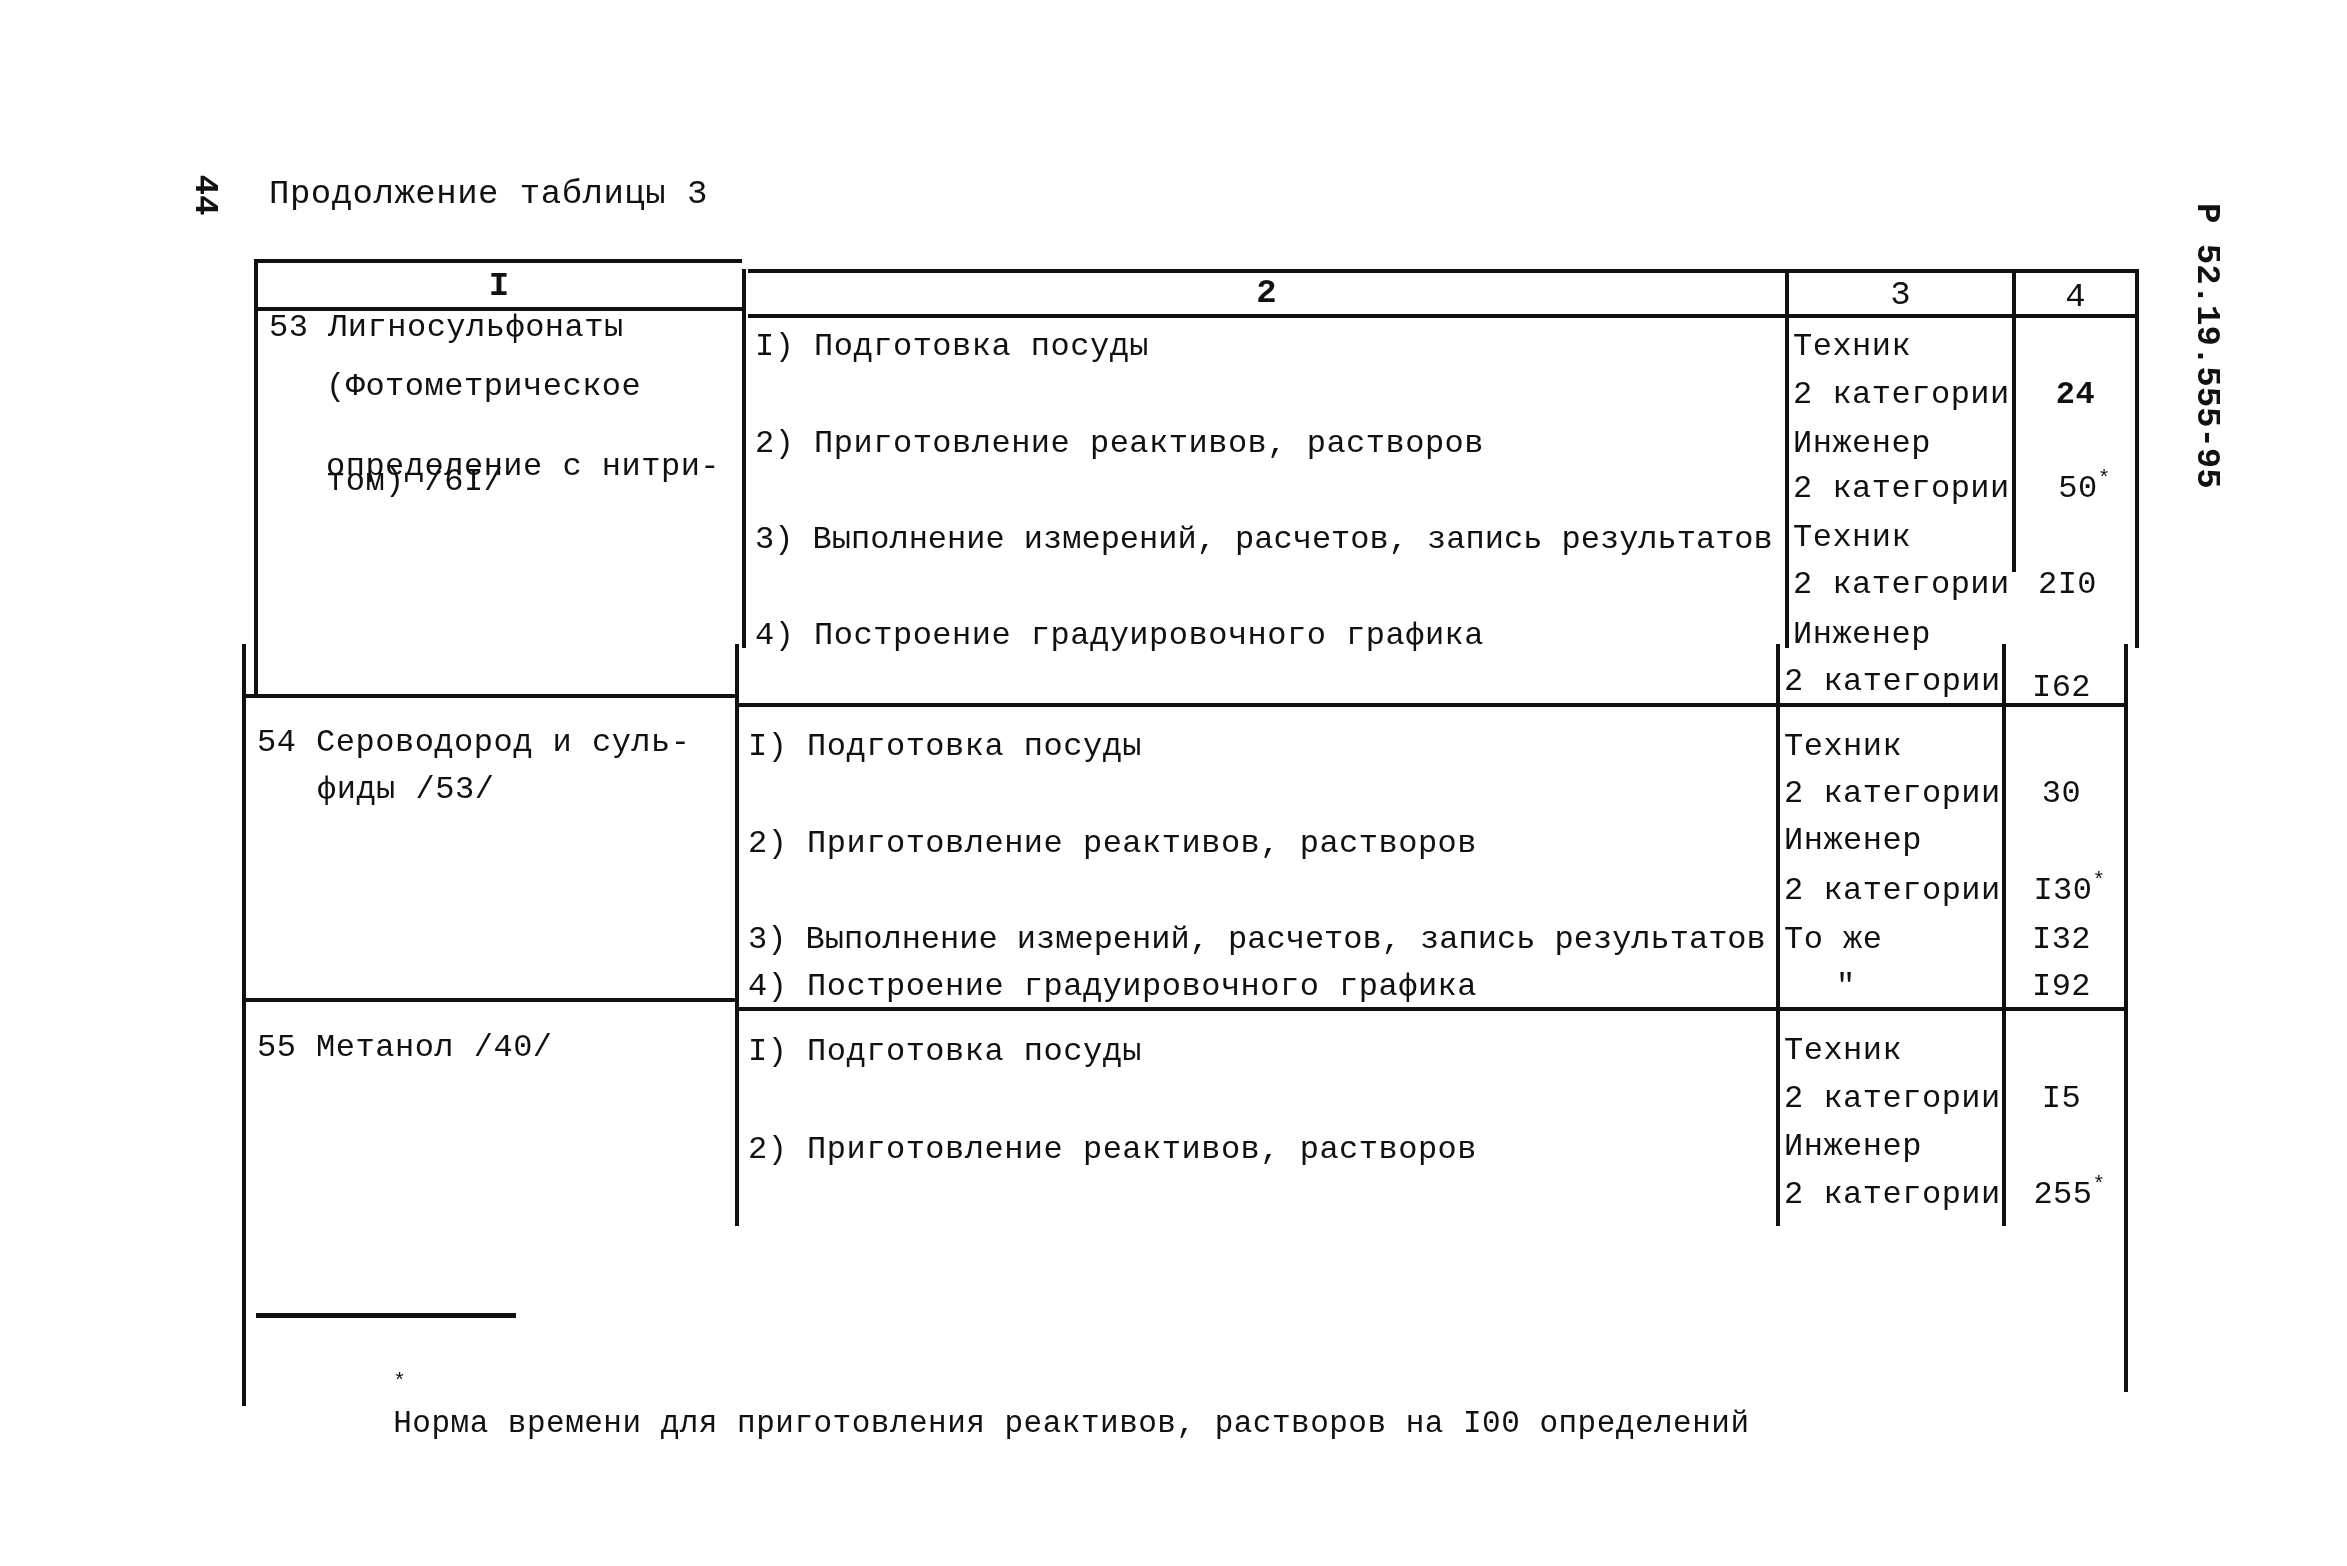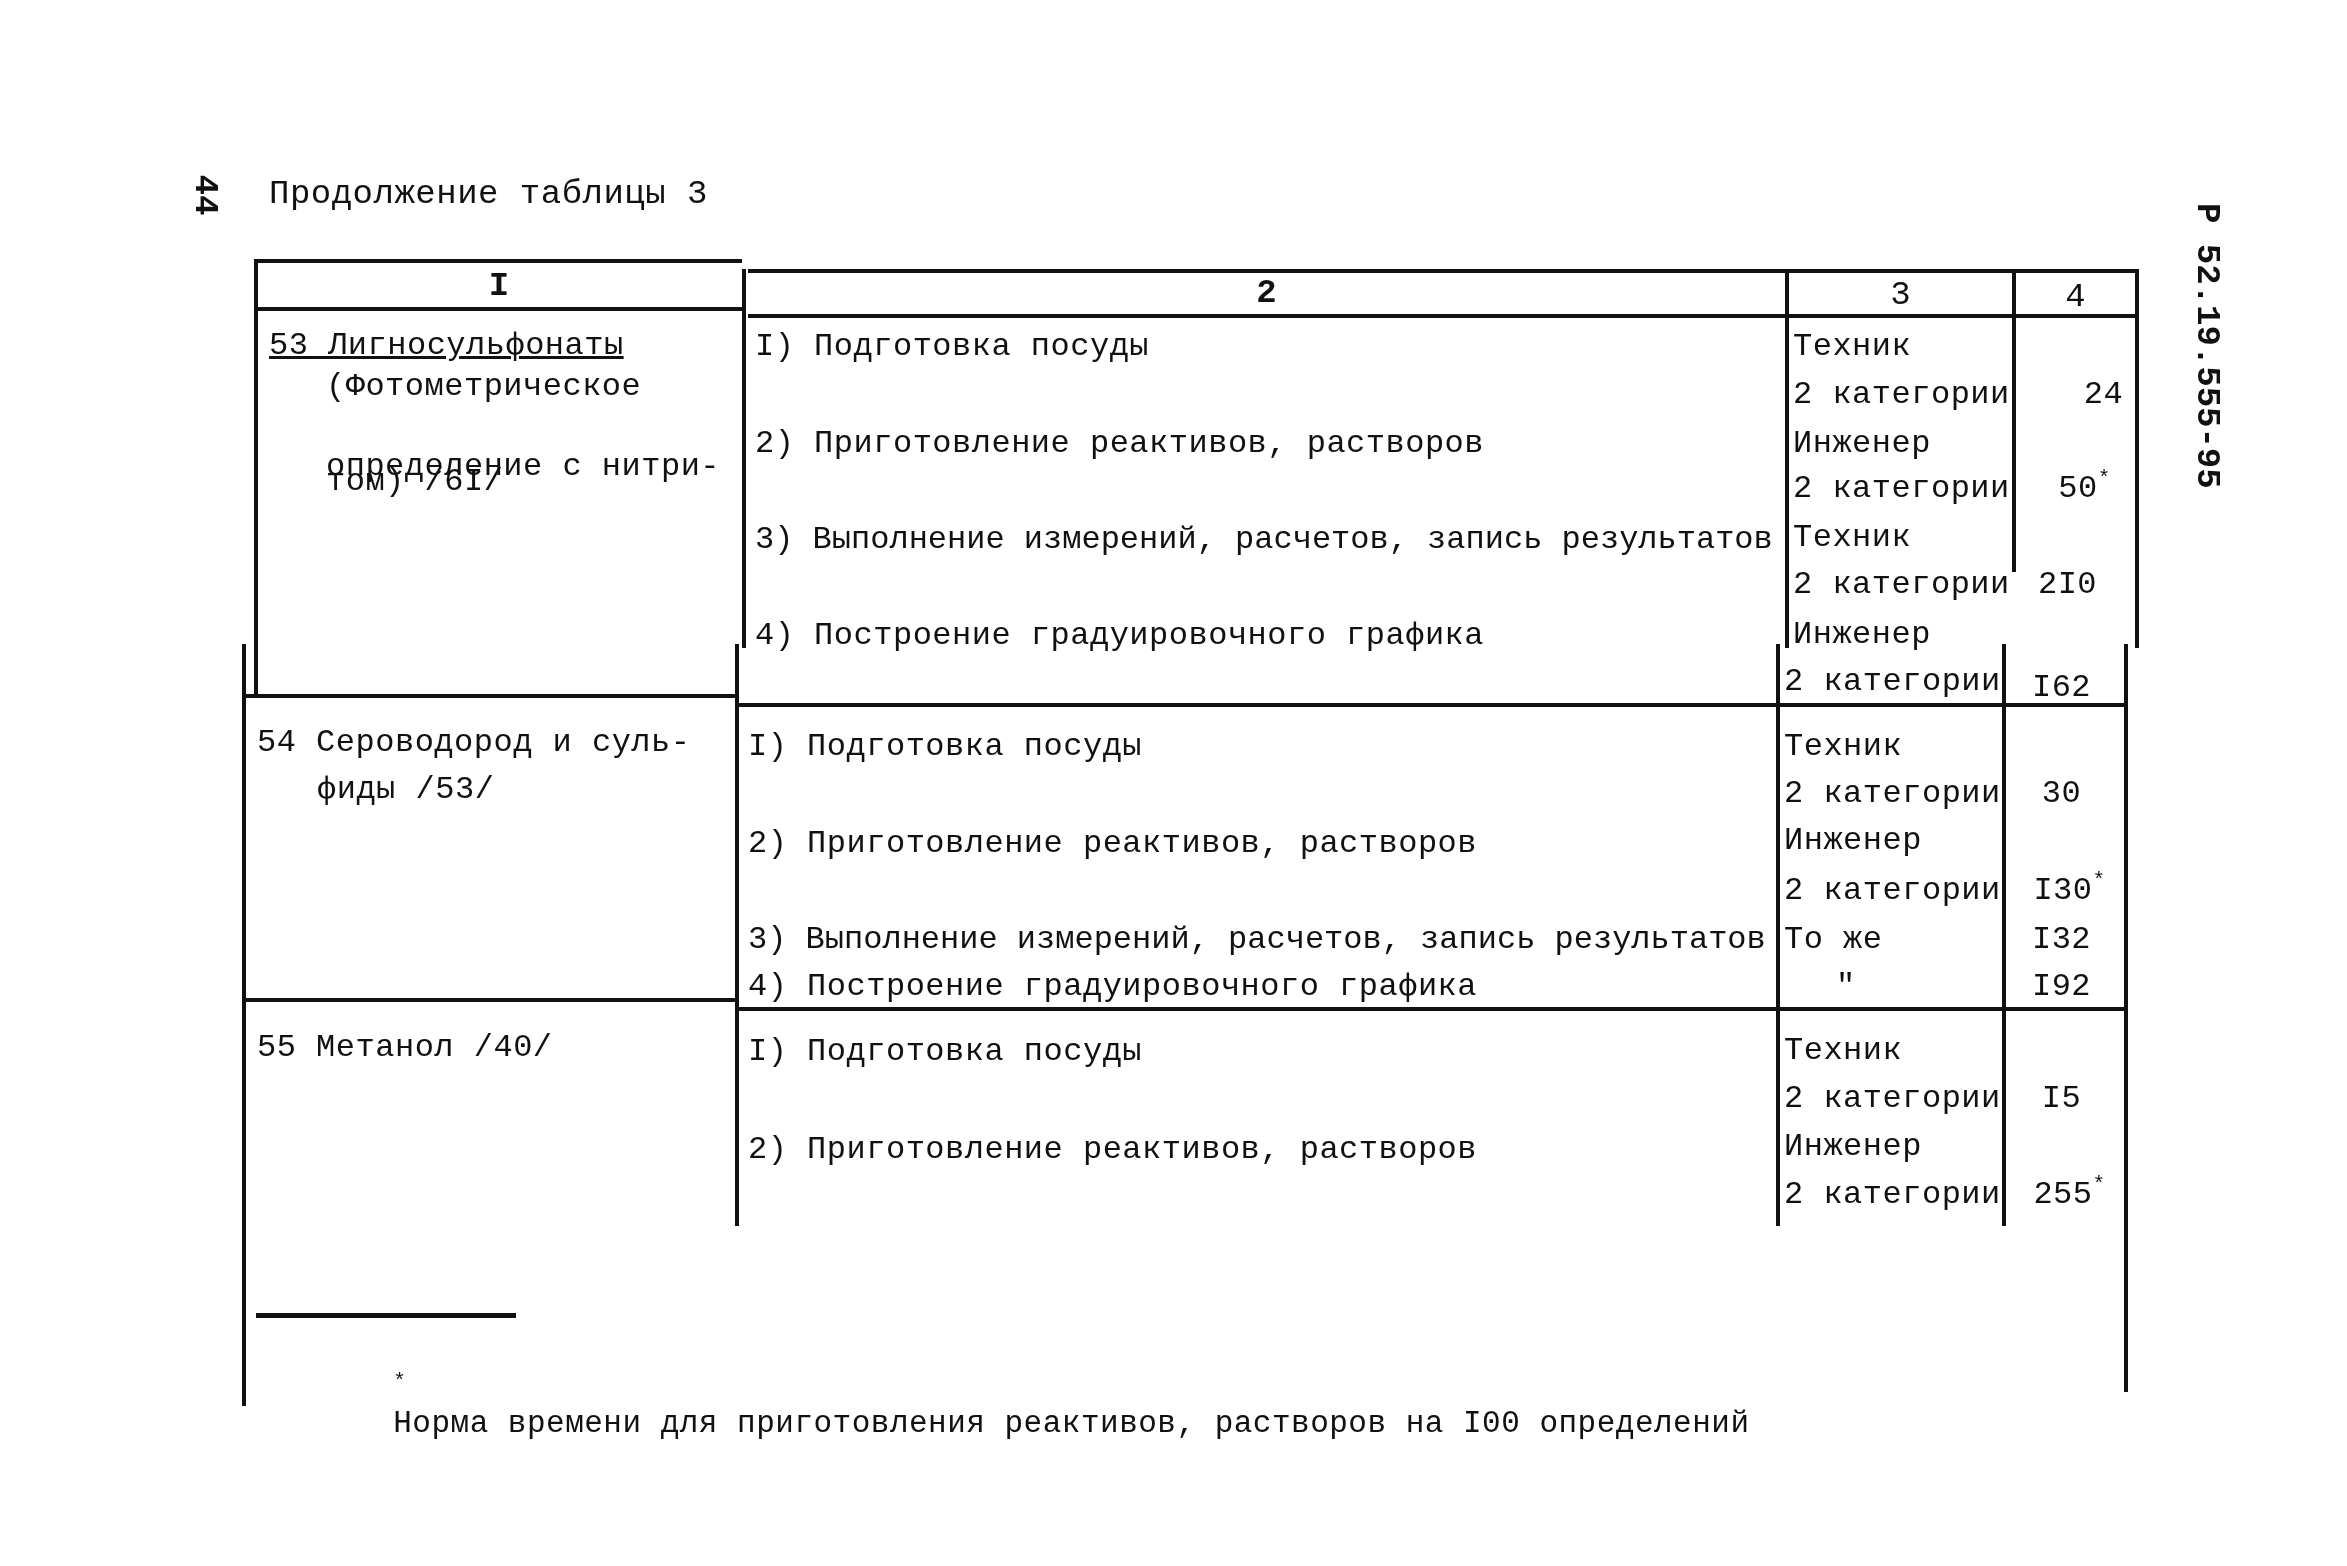--- a/index.html
+++ b/index.html
@@ -53,40 +53,40 @@
 
   <div class="hline" style="left:256px; top:1313px; width:260px; height:4.7px;"></div>
 </div>
 
 <div class="abs hdr" style="left:256px; top:267px; width:486px;">I</div>
 <div class="abs hdr" style="left:748px; top:274px; width:1037px;">2</div>
 <div class="abs hdr reg" style="left:1789px; top:276px; width:223px; font-weight:normal;">3</div>
 <div class="abs hdr reg" style="left:2016px; top:278px; width:119px; font-weight:normal;">4</div>
 
 <div>
-  <div class="abs txt reg" style="left:269px; top:330px; font-weight:normal;text-decoration:underline;">53 Лигносульфонаты</div>
+  <div class="abs txt reg" style="left:269px; top:312px; font-weight:normal;">53 Лигносульфонаты</div>
   <div class="abs txt" style="left:326px; top:371px;">(Фотометрическое</div>
   <div class="abs txt" style="left:326px; top:418px;margin-top:33px;">определение с нитри-</div>
   <div class="abs txt" style="left:326px; top:466px;">том) /6I/</div>
 
   <div class="abs txt" style="left:755px; top:331px;">I) Подготовка посуды</div>
   <div class="abs txt" style="left:755px; top:428px;">2) Приготовление реактивов, растворов</div>
   <div class="abs txt" style="left:755px; top:524px; letter-spacing:0px;">3) Выполнение измерений, расчетов, запись результатов</div>
   <div class="abs txt" style="left:755px; top:620px;">4) Построение градуировочного графика</div>
 
   <div class="abs txt reg" style="left:1793px; top:331px; font-weight:normal;">Техник</div>
   <div class="abs txt" style="left:1793px; top:379px;">2 категории</div>
   <div class="abs txt" style="left:1793px; top:428px;">Инженер</div>
   <div class="abs txt" style="left:1793px; top:473px;">2 категории</div>
   <div class="abs txt reg" style="left:1793px; top:522px; font-weight:normal;">Техник</div>
   <div class="abs txt" style="left:1793px; top:569px;">2 категории</div>
   <div class="abs txt" style="left:1793px; top:619px;">Инженер</div>
   <div class="abs txt" style="left:1784px; top:666px;">2 категории</div>
 
-  <div class="abs txt reg num" style="left:2016px; top:379px; width:119px; font-weight:normal;margin-left:28px;"><span>24</span></div>
+  <div class="abs txt reg num" style="left:2016px; top:379px; width:119px; font-weight:bold;"><span>24</span></div>
   <div class="abs txt reg num" style="left:2025px; top:473px; width:119px; font-weight:normal;"><span>50</span><sup>*</sup></div>
   <div class="abs txt reg num" style="left:2008px; top:569px; width:119px; font-weight:normal;"><span>2I0</span></div>
   <div class="abs txt reg num" style="left:2002px; top:672px; width:119px; font-weight:normal;"><span>I62</span></div>
 </div>
 
 <div>
   <div class="abs txt" style="left:257px; top:727px;">54 Сероводород и суль-</div>
   <div class="abs txt" style="left:317px; top:774px;">фиды /53/</div>
 
   <div class="abs txt" style="left:748px; top:731px;">I) Подготовка посуды</div>

